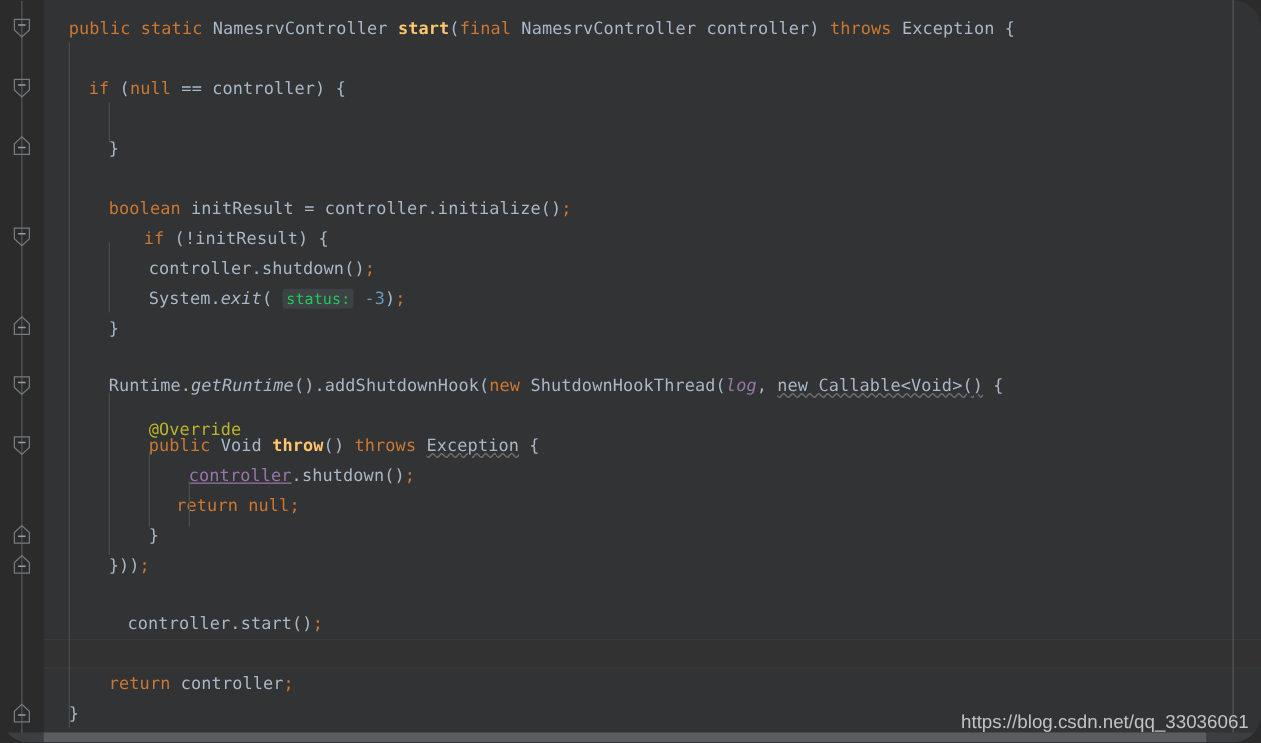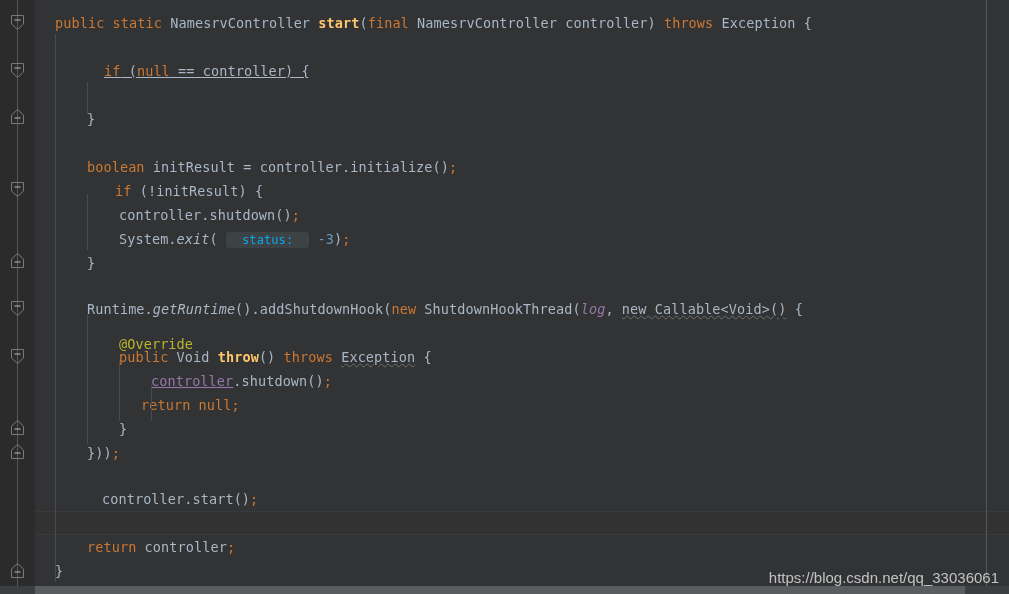--- a/index.html
+++ b/index.html
@@ -14,20 +14,21 @@
     font-family: "DejaVu Sans Mono", "Liberation Mono", monospace;
   }
 
   
   #editor {
     position: relative;
     width: 1009px;
     height: 594px;
     background: #313335;
     overflow: hidden;
+    border-radius: 23px;
   }
 
   
   #gutter {
     position: absolute;
     left: 0; top: 0;
     width: 35px; height: 594px;
     background: #2b2b2b;
     z-index: 3;
   }
@@ -125,23 +126,23 @@
   }
   .warn-gray {
     text-decoration: underline;
     text-decoration-style: wavy;
     text-decoration-color: #6e6e6e;
     text-decoration-thickness: 1px;
   }
   
   .hint {
     background: #3d4244;
-    color: #0ea5e9;
+    color: #22c55e;
     border-radius: 3px;
-    padding: 1px 16px;
+    padding: 1px 3px;
     font-size: 12px;
   }
 
   
   #watermark {
     position: absolute;
     right: 10px;
     bottom: 8px;
     color: #cfcfcf;
     opacity: 0.92;
@@ -180,21 +181,21 @@
   <div class="indent-guide" style="left:87px;  top:82px;  height:32px;"></div>
   <div class="indent-guide" style="left:87px;  top:194px; height:56px;"></div>
   <div class="indent-guide" style="left:87px;  top:314px; height:130px;"></div>
   <div class="indent-guide" style="left:119px; top:361px; height:60px;"></div>
   <div class="indent-guide" style="left:151px; top:385px; height:36px;"></div>
 
   <div id="code">
 
     <div class="line" style="top:11px; left:55px;"><span class="kw">public</span><span class="punct"> </span><span class="kw">static</span><span class="punct"> </span><span class="type">NamesrvController</span><span class="punct"> </span><span class="mdecl">start</span><span class="punct">(</span><span class="kw">final</span><span class="punct"> </span><span class="type">NamesrvController</span><span class="punct"> controller) </span><span class="kw">throws</span><span class="punct"> Exception {</span></div>
 
-    <div class="line" style="top:59px; left:104px;text-decoration:underline;"><span class="kw">if</span><span class="punct"> (</span><span class="kw">null</span><span class="punct"> == controller) {</span></div>
+    <div class="line" style="top:59px; left:71px;"><span class="kw">if</span><span class="punct"> (</span><span class="kw">null</span><span class="punct"> == controller) {</span></div>
 
 
     <div class="line" style="top:107px; left:87px;"><span class="punct">}</span></div>
 
     <div class="line" style="top:155px; left:87px;"><span class="kw">boolean</span><span class="punct"> initResult = controller.initialize()</span><span class="semi">;</span></div>
 
     <div class="line" style="top:179px; left:87px;margin-left:28px;"><span class="kw">if</span><span class="punct"> (!initResult) {</span></div>
 
     <div class="line" style="top:203px; left:119px;"><span class="punct">controller.shutdown()</span><span class="semi">;</span></div>
 

